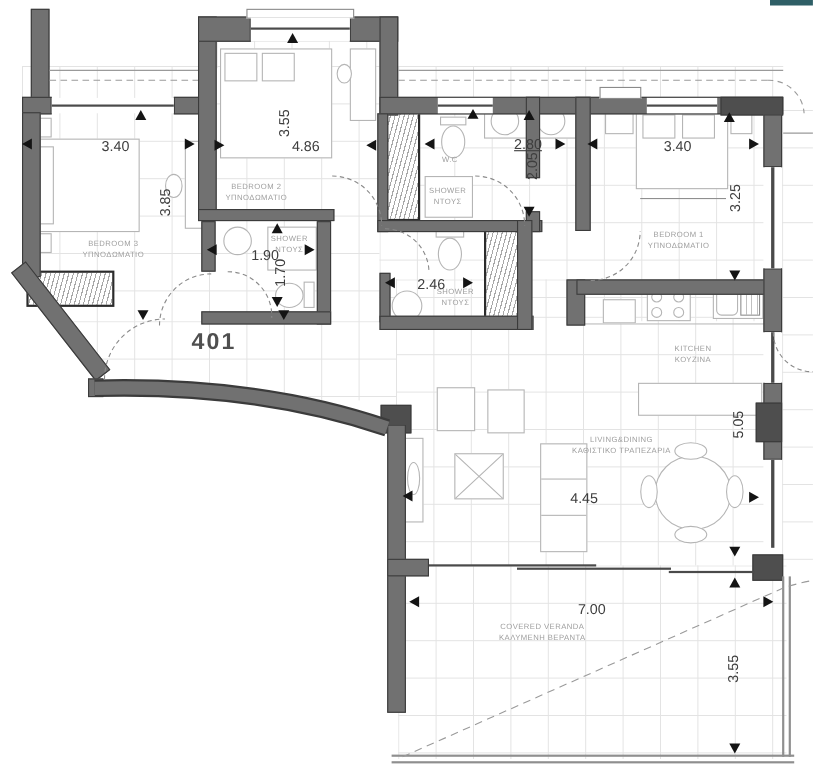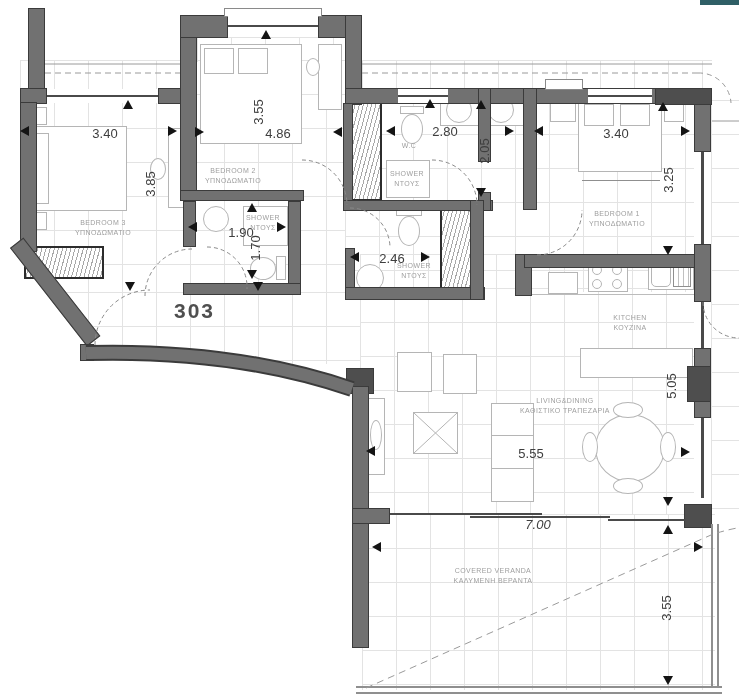--- a/index.html
+++ b/index.html
@@ -244,28 +244,28 @@
   <i class="tri t-right" style="left:421px;top:252px;"></i>
   <i class="tri t-right" style="left:681px;top:447px;"></i>
   <i class="tri t-right" style="left:694px;top:542px;"></i>
 
   <div class="dim" style="left:105px;top:133px;">3.40</div>
   <div class="dim v" style="left:150px;top:184px;">3.85</div>
   <div class="dim v" style="left:258px;top:112px;">3.55</div>
   <div class="dim" style="left:278px;top:133px;">4.86</div>
   <div class="dim" style="left:241px;top:232px;">1.90</div>
   <div class="dim v" style="left:255px;top:248px;">1.70</div>
-  <div class="dim" style="left:445px;top:131px;">2.80</div>
+  <div class="dim" style="left:480px;top:131px;text-decoration:underline;">2.80</div>
   <div class="dim v" style="left:484px;top:151px;">2.05</div>
   <div class="dim" style="left:616px;top:133px;">3.40</div>
   <div class="dim v" style="left:668px;top:180px;">3.25</div>
   <div class="dim" style="left:392px;top:258px;">2.46</div>
   <div class="dim v" style="left:671px;top:386px;">5.05</div>
-  <div class="dim" style="left:531px;top:453px;">5.55</div>
-  <div class="dim" style="left:538px;top:524px;font-style:italic;">7.00</div>
+  <div class="dim" style="left:531px;top:453px;">4.45</div>
+  <div class="dim" style="left:538px;top:554px;">7.00</div>
   <div class="dim v" style="left:666px;top:608px;">3.55</div>
 
   <div class="rlabel" style="left:103px;top:218px;">
     <span>BEDROOM 3</span><br>
     <span>ΥΠΝΟΔΩΜΑΤΙΟ</span>
   </div>
   <div class="rlabel" style="left:233px;top:166px;">
     <span>BEDROOM 2</span><br>
     <span>ΥΠΝΟΔΩΜΑΤΙΟ</span>
   </div>
@@ -294,17 +294,17 @@
   </div>
   <div class="rlabel" style="left:565px;top:396px;">
     <span>LIVING&amp;DINING</span><br>
     <span>ΚΑΘΙΣΤΙΚΟ ΤΡΑΠΕΖΑΡΙΑ</span>
   </div>
   <div class="rlabel" style="left:493px;top:566px;">
     <span>COVERED VERANDA</span><br>
     <span>ΚΑΛΥΜΕΝΗ ΒΕΡΑΝΤΑ</span>
   </div>
 
-  <div class="unit" style="left:174px;top:299px;">303</div>
+  <div class="unit" style="left:174px;top:299px;">401</div>
 
   <div class="accent" style="left:700px;top:0;width:39px;height:5px;"></div>
 
 </div>
 
 </body></html>

